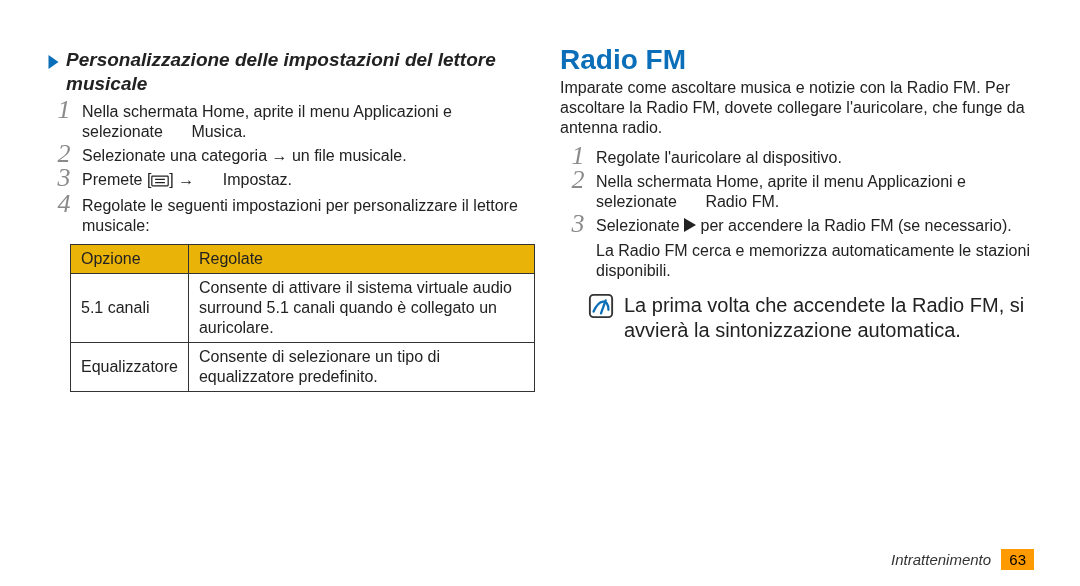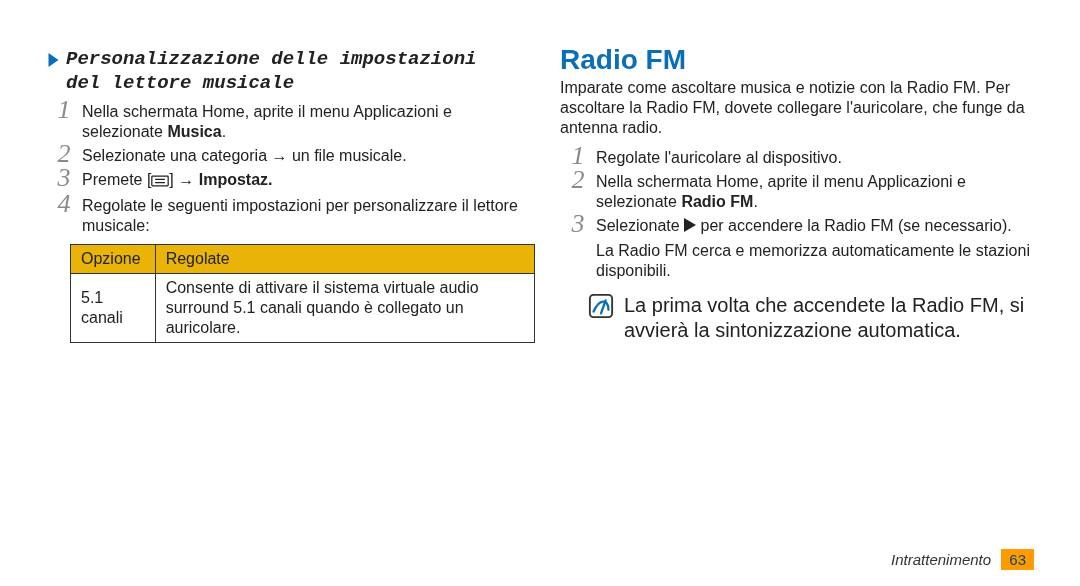--- a/index.html
+++ b/index.html
@@ -27,21 +27,20 @@
   .col-right { padding-left: 20px; }
 
   .sub-heading {
     font-weight: 700;
     font-style: italic;
     font-size: 19px;
     line-height: 1.25;
     margin: 8px 0 4px 0;
     position: relative;
     padding-left: 20px;
-    font-family: Liberation Mono, monospace;
   }
   .chevron-right {
     display: inline-block;
     width: 14px;
     text-align: center;
     vertical-align: baseline;
   }
   .chevron-right svg { width: 11px; height: 14px; display: inline-block; }
   .chevron-right svg polygon { fill: #0a6fb8; }
 
@@ -137,34 +136,34 @@
   .menu-key svg rect { fill: none; stroke: #222; stroke-width: 1.5; rx: 1; }
   .menu-key svg line { stroke: #222; stroke-width: 1.5; }
 
   .play-tri {
     display: inline-block;
     vertical-align: -1px;
   }
   .play-tri svg { width: 12px; height: 14px; }
   .play-tri svg polygon { fill: #222; }
 
-  b { font-weight: 700; }
+  b { font-weight: 400; margin-left: 24px; }
 
   .footer {
     position: absolute;
     right: 46px;
     bottom: 16px;
     font-style: italic;
     font-size: 15px;
     color: #333;
   }
   .footer .pg {
     display: inline-block;
     background: #ff9a00;
-    color: #0c4a6e;
+    color: #000000;
     font-style: normal;
     padding: 2px 8px;
     margin-left: 6px;
     font-size: 15px;
   }
 </style>
 </head>
 <body>
 
 <div class="page">
@@ -205,20 +204,24 @@
         <tr>
           <th>Opzione</th>
           <th>Regolate</th>
         </tr>
       </thead>
       <tbody>
         <tr>
           <td>5.1 canali</td>
           <td>Consente di attivare il sistema virtuale audio surround 5.1 canali quando è collegato un auricolare.</td>
         </tr>
+        <tr>
+          <td>Equalizzatore</td>
+          <td>Consente di selezionare un tipo di equalizzatore predefinito.</td>
+        </tr>
       </tbody>
     </table>
   </div>
 
   <div class="col col-right">
     <div class="h1">Radio FM</div>
     <div class="intro">Imparate come ascoltare musica e notizie con la Radio FM. Per ascoltare la Radio FM, dovete collegare l'auricolare, che funge da antenna radio.</div>
 
 
     <ol class="num-steps">

